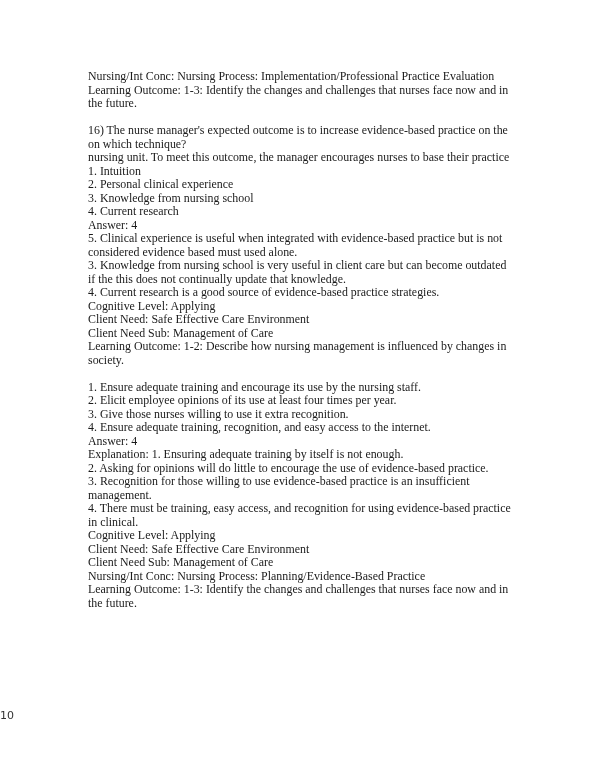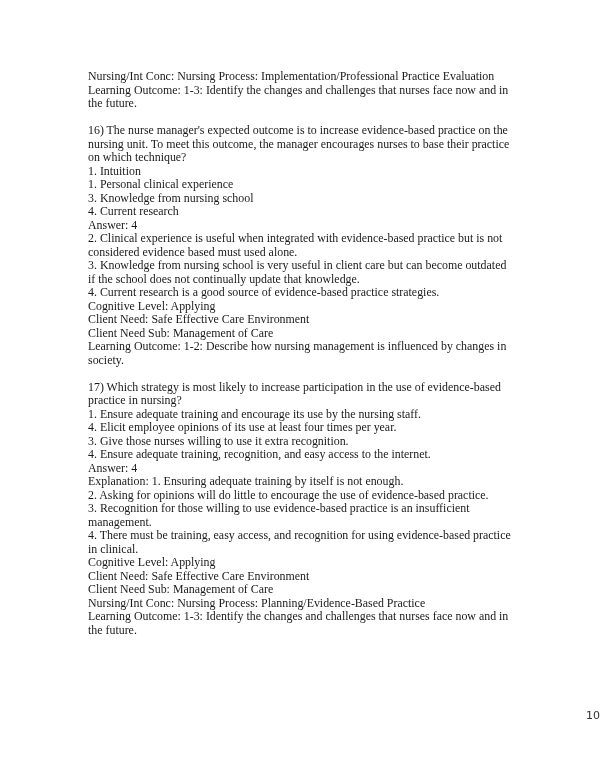--- a/index.html
+++ b/index.html
@@ -38,21 +38,21 @@
     }
     .blank {
       display: block;
       height: 13.51px;
     }
     .page-number {
       position: absolute;
       left: 0;
       width: 600px;
       top: 709px;
-      text-align: right;
+      text-align: left;
       font-family: "DejaVu Sans", sans-serif;
       font-size: 11px;
       color: #333333;
     }
   </style>
 </head>
 <body>
 
 <div class="page">
   <div class="content">
@@ -61,56 +61,52 @@
       <span class="line">Nursing/Int Conc:  Nursing Process: Implementation/Professional Practice Evaluation</span>
       <span class="line">Learning Outcome:  1-3: Identify the changes and challenges that nurses face now and in</span>
       <span class="line">the future.</span>
     </div>
 
     <span class="blank"></span>
 
     <div>
       <div>
         <span class="line">16) The nurse manager's expected outcome is to increase evidence-based practice on the</span>
+        <span class="line">on which technique?</span>
         <span class="line">nursing unit. To meet this outcome, the manager encourages nurses to base their practice</span>
-        <span class="line">on which technique?</span>
       </div>
       <div>
         <span class="line">1. Intuition</span>
-        <span class="line">1. Personal clinical experience</span>
+        <span class="line">2. Personal clinical experience</span>
         <span class="line">3. Knowledge from nursing school</span>
         <span class="line">4. Current research</span>
       </div>
       <span class="line">Answer:  4</span>
       <div>
-        <span class="line">2. Clinical experience is useful when integrated with evidence-based practice but is not</span>
+        <span class="line">5. Clinical experience is useful when integrated with evidence-based practice but is not</span>
         <span class="line">considered evidence based must used alone.</span>
         <span class="line">3. Knowledge from nursing school is very useful in client care but can become outdated</span>
-        <span class="line">if the school does not continually update that knowledge.</span>
+        <span class="line">if the this does not continually update that knowledge.</span>
         <span class="line">4. Current research is a good source of evidence-based practice strategies.</span>
       </div>
       <div>
         <span class="line">Cognitive Level:  Applying</span>
         <span class="line">Client Need:  Safe Effective Care Environment</span>
         <span class="line">Client Need Sub:  Management of Care</span>
         <span class="line">Learning Outcome:  1-2: Describe how nursing management is influenced by changes in</span>
         <span class="line">society.</span>
       </div>
     </div>
 
     <span class="blank"></span>
 
     <div>
       <div>
-        <span class="line">17) Which strategy is most likely to increase participation in the use of evidence-based</span>
-        <span class="line">practice in nursing?</span>
-      </div>
-      <div>
         <span class="line">1. Ensure adequate training and encourage its use by the nursing staff.</span>
-        <span class="line">4. Elicit employee opinions of its use at least four times per year.</span>
+        <span class="line">2. Elicit employee opinions of its use at least four times per year.</span>
         <span class="line">3. Give those nurses willing to use it extra recognition.</span>
         <span class="line">4. Ensure adequate training, recognition, and easy access to the internet.</span>
       </div>
       <span class="line">Answer:  4</span>
       <div>
         <span class="line">Explanation:  1. Ensuring adequate training by itself is not enough.</span>
         <span class="line">2. Asking for opinions will do little to encourage the use of evidence-based practice.</span>
         <span class="line">3. Recognition for those willing to use evidence-based practice is an insufficient</span>
         <span class="line">management.</span>
         <span class="line">4. There must be training, easy access, and recognition for using evidence-based practice</span>

